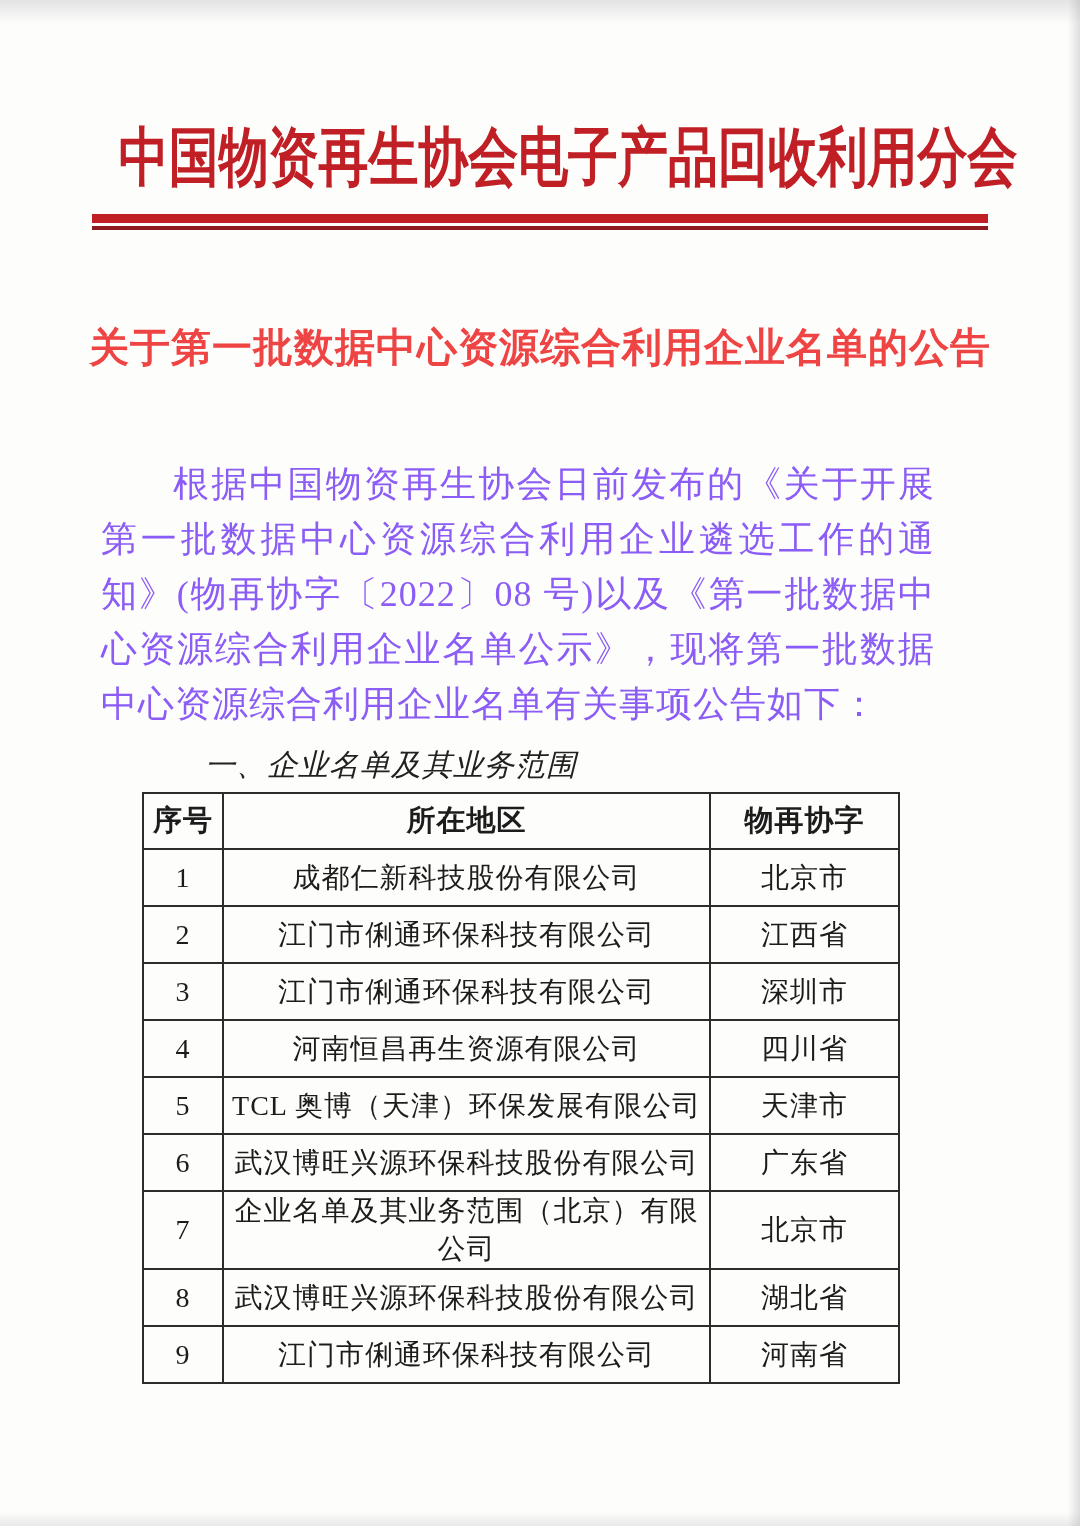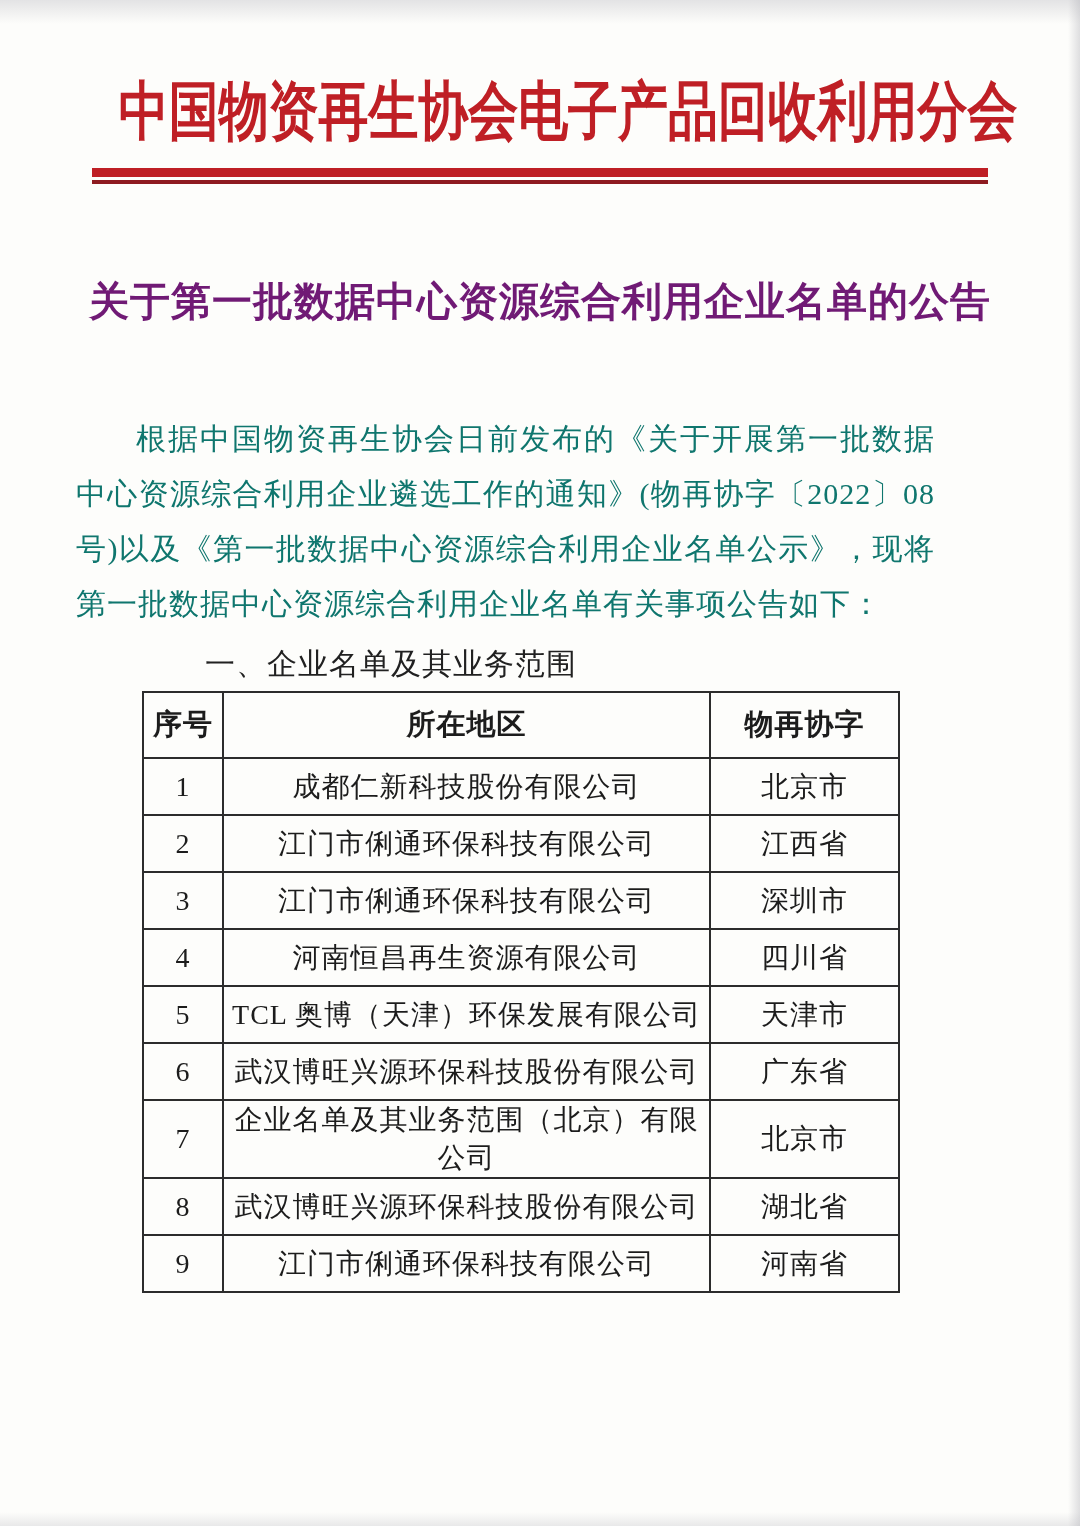--- a/index.html
+++ b/index.html
@@ -25,21 +25,21 @@
     position: absolute; top: 0; right: 0; bottom: 0; width: 12px;
     background: linear-gradient(270deg, rgba(175,175,182,0.40), rgba(175,175,182,0));
     pointer-events: none;
   }
   .scan-edge-bottom {
     position: absolute; left: 0; right: 0; bottom: 0; height: 14px;
     background: linear-gradient(0deg, rgba(185,185,192,0.30), rgba(185,185,192,0));
     pointer-events: none;
   }
 
-  .page { position: relative; padding-top: 72px; }
+  .page { position: relative; padding-top: 118px; }
 
   .org-title {
     color: var(--accent-red);
     font-size: 64px;
     font-weight: bold;
     line-height: 80px;
     text-align: center;
     white-space: nowrap;
     transform: scaleX(0.78);
     transform-origin: 50% 50%;
@@ -50,61 +50,62 @@
   .header-rule .rule-thick { height: 9px; background: var(--accent-red); }
   .header-rule .rule-thin  { height: 4px; background: var(--rule-dark-red); margin-top: 3px; }
 
   .doc-title {
     margin-top: 90px;
     text-align: center;
     font-family: "Liberation Sans", "DejaVu Sans", sans-serif;
     font-size: 40px;
     font-weight: bold;
     letter-spacing: 1px;
-    color: #701a75;
+    color: #ef4444;
   }
 
   .intro-paragraph {
-    margin: 82px 145px 0 76px;
-    font-size: 30px;
+    margin: 82px 145px 0 101px;
+    font-size: 36px;
     line-height: 55px;
     text-align: justify;
     text-indent: 2em;
-    color: #0f766e;
+    color: #8b5cf6;
     letter-spacing: 1px;
   }
 
   .section-heading {
     margin: 10px 145px 0 145px;
     font-size: 30px;
     line-height: 46px;
     text-indent: 2em;
     color: #212121;
     letter-spacing: 1px;
+    font-style: italic;
   }
 
   table.company-table {
     border-collapse: collapse;
     table-layout: fixed;
     width: 756px;
     margin: 4px 0 0 142px;
     background: transparent;
   }
   .company-table th,
   .company-table td {
     border: 2px solid #2c2c2c;
     text-align: center;
     vertical-align: middle;
     padding: 0 4px;
     font-size: 28px;
     color: #1c1c1c;
     letter-spacing: 1px;
   }
   .company-table thead th {
-    height: 66px;
+    height: 56px;
     font-weight: bold;
     font-size: 29px;
     margin-top: 8px;
   }
   .company-table tbody td { height: 57px; font-weight: normal; }
   .col-index   { width: 80px; }
   .col-company { width: 487px; }
   .col-region  { width: 189px; }
 </style>
 </head>

